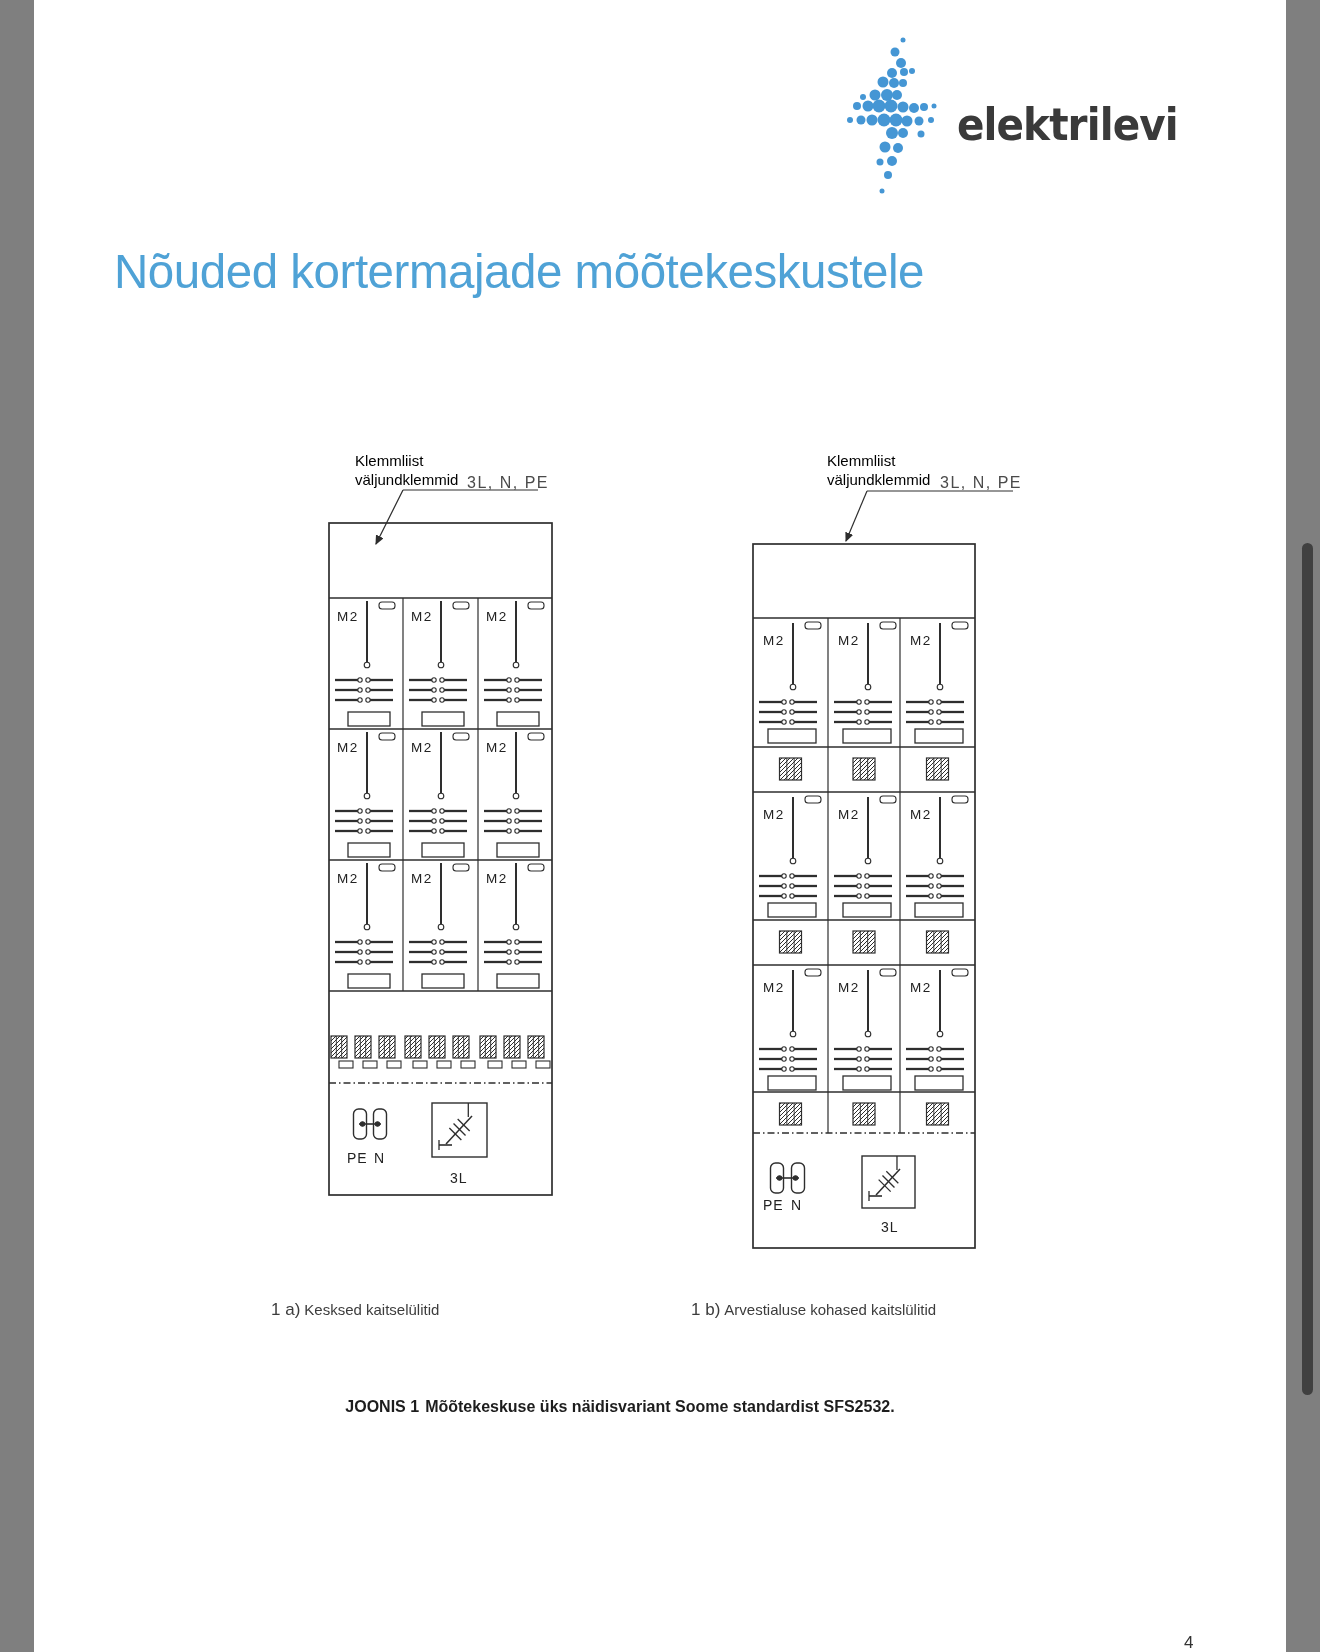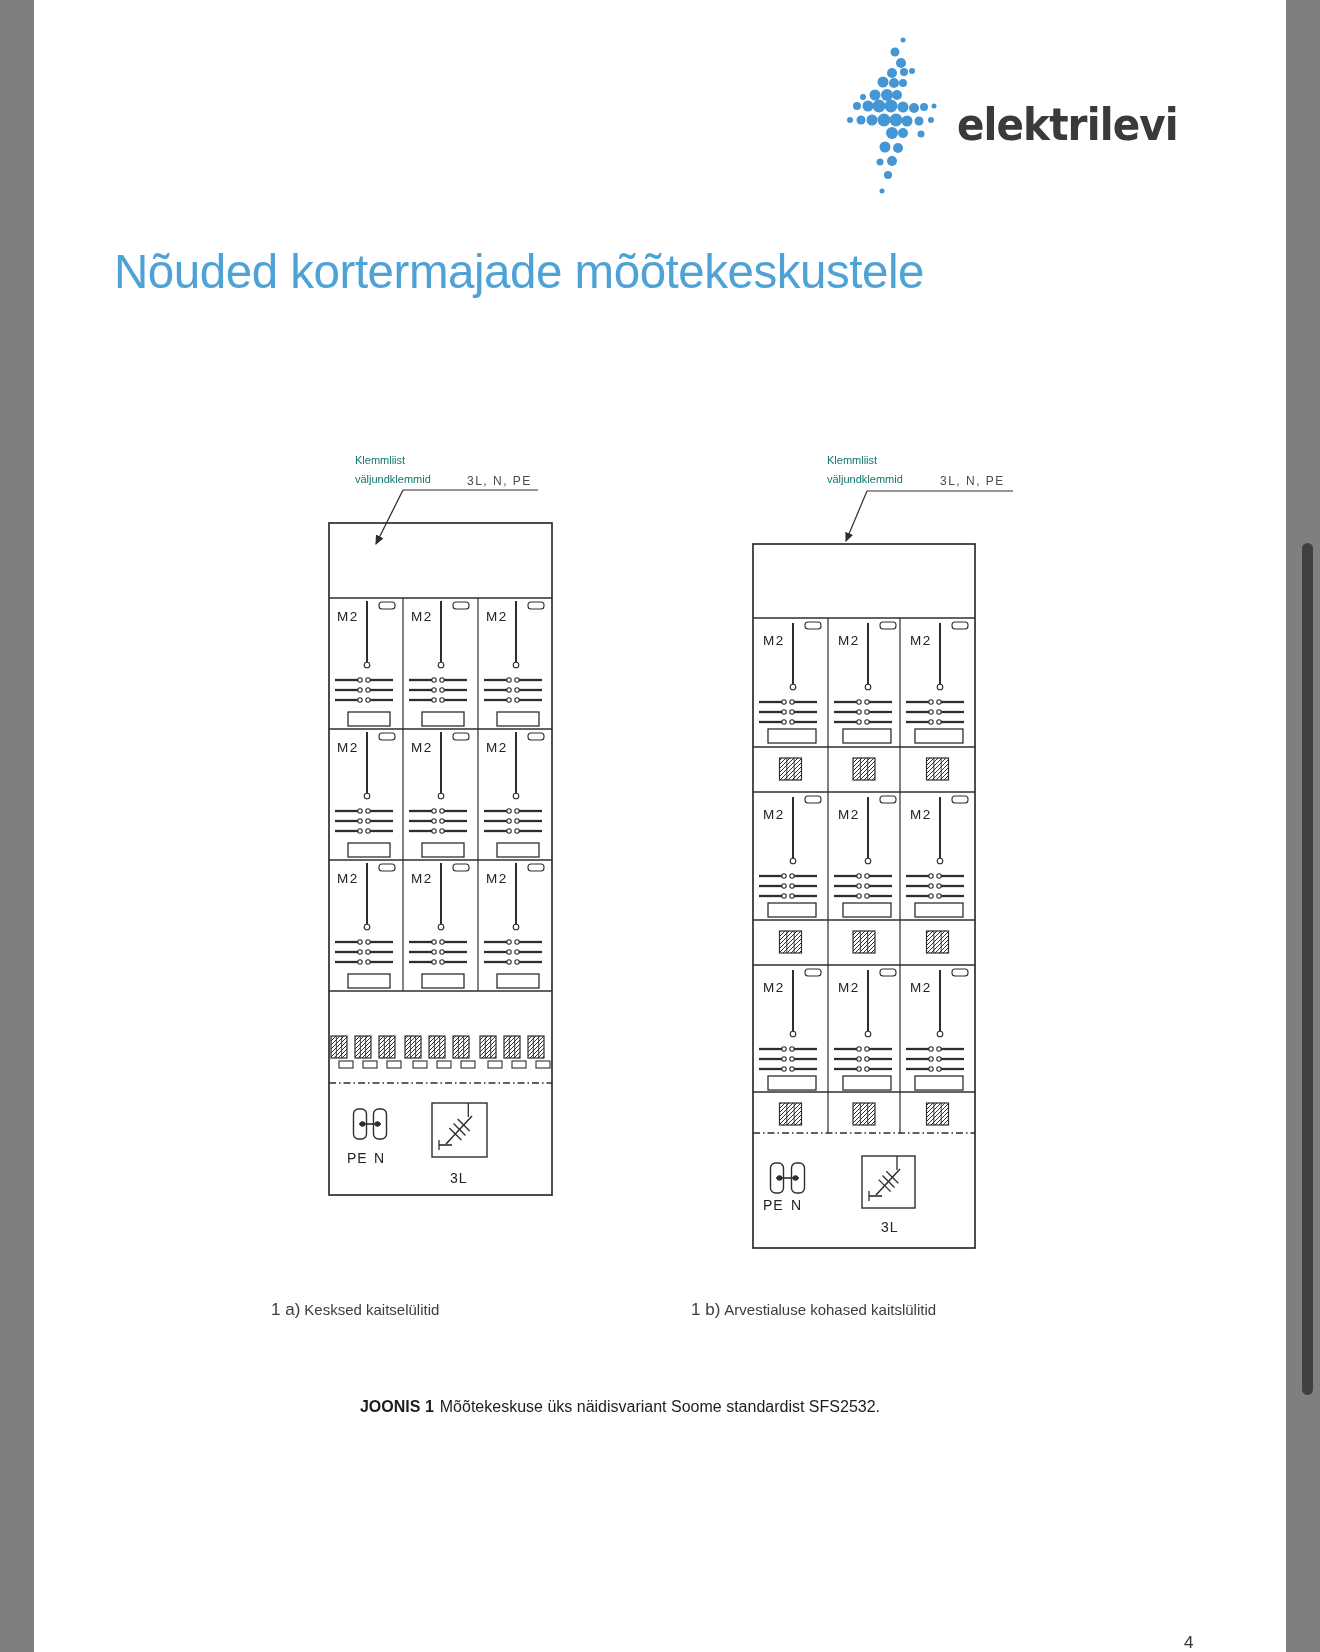--- a/index.html
+++ b/index.html
@@ -12,27 +12,27 @@
          background:var(--thumb,#404040);}
   .logo{position:absolute;left:840px;top:28px;z-index:2;}
   .bolt{position:absolute;left:0;top:0;}
   .wordmark{position:absolute;left:117px;top:70px;font-family:"DejaVu Sans",sans-serif;
             font-size:45px;font-weight:600;color:#3a3a3a;letter-spacing:-1px;
             transform:scaleX(.9);transform-origin:left top;white-space:nowrap;}
   .title{position:absolute;left:114px;top:243px;margin:0;font-weight:400;font-size:49px;
          color:var(--accent,#4fa2d6);letter-spacing:-.5px;white-space:nowrap;z-index:2;
          transform:scaleX(.97);transform-origin:left top;}
   #fig{position:absolute;left:0;top:0;z-index:1;pointer-events:none;}
-  .callout{position:absolute;font-size:11px;line-height:19px;color:#0f766e;z-index:2;white-space:nowrap;}
-  .terminals{position:absolute;font-size:12px;color:#4a4a4a;letter-spacing:1.5px;z-index:2;white-space:nowrap;}
+  .callout{position:absolute;font-size:15px;line-height:19px;color:#000000;z-index:2;white-space:nowrap;}
+  .terminals{position:absolute;font-size:16px;color:#4a4a4a;letter-spacing:1.5px;z-index:2;white-space:nowrap;}
   .subcap{position:absolute;z-index:2;display:flex;align-items:flex-start;color:#3c3c3c;white-space:nowrap;}
   .subcap .idx{font-size:17px;}
   .subcap .captext{font-size:15px;margin-left:4px;padding-top:1px;}
   .figcap{position:absolute;left:0;top:1398px;width:1240px;text-align:center;font-size:16px;
-          color:#1d1d1d;z-index:2;}
+          color:#1d1d1d;z-index:2;font-weight:bold;}
   .figcap b{margin-right:6px;}
   .pageno{position:absolute;left:1184px;top:1633px;font-size:17px;color:#333;z-index:2;}
 </style>
 </head>
 <body>
 
 <div class="stage">
 
   <div class="logo">
     <svg class="bolt" width="115" height="170" viewBox="0 0 115 170" id="boltSvg">

